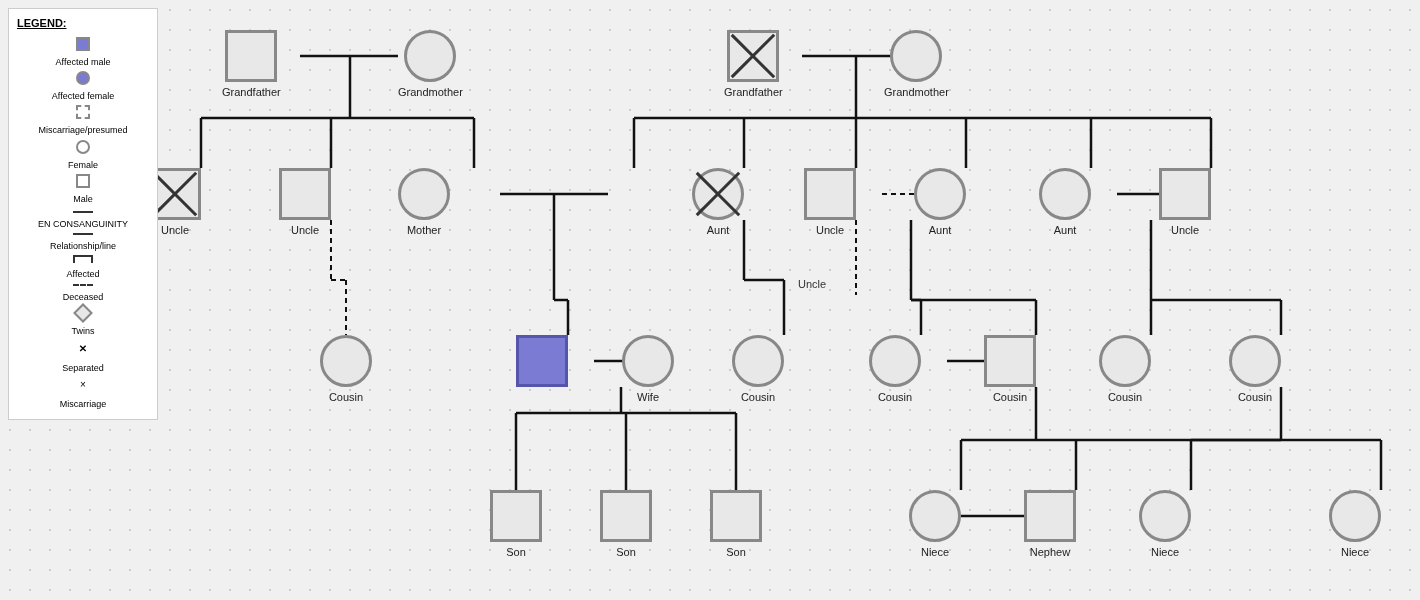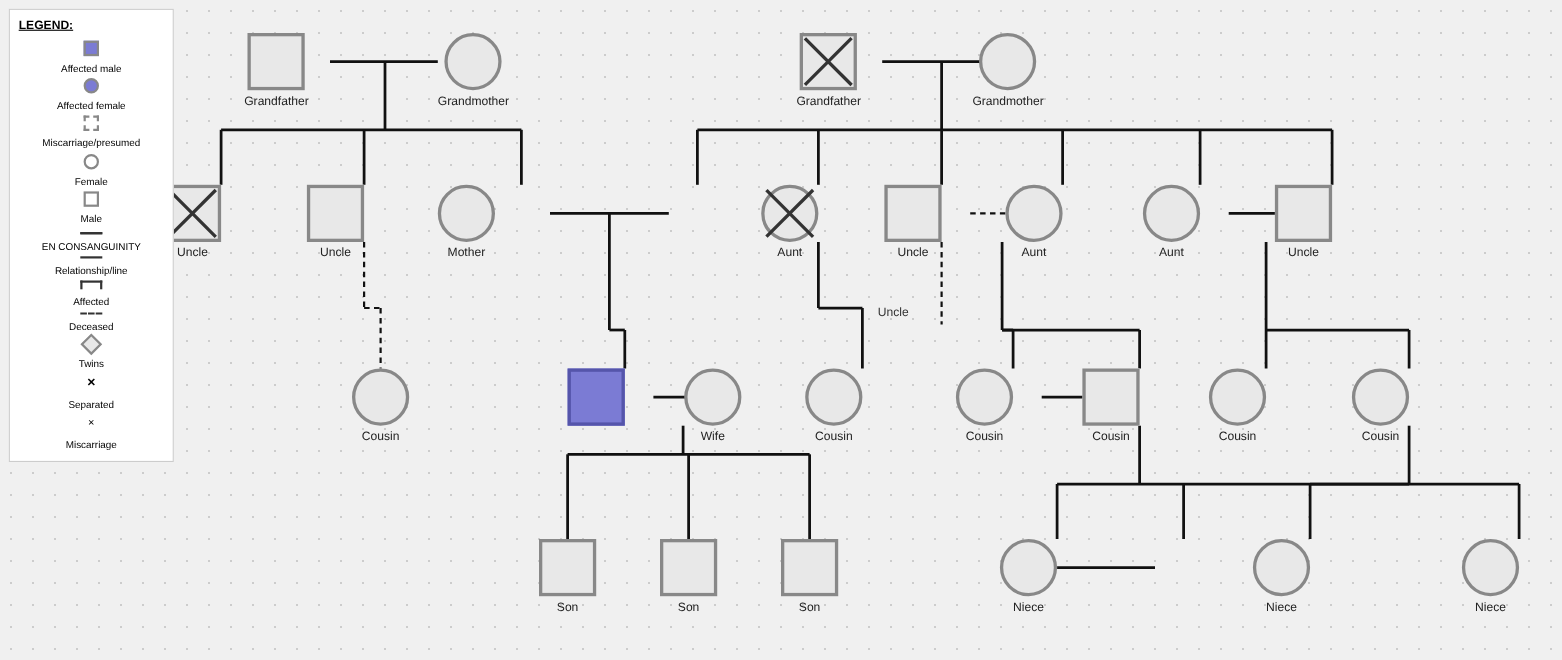--- a/index.html
+++ b/index.html
@@ -371,20 +371,24 @@
   <div class="person" style="left:710px;top:490px">
     <div class="male"></div>
     <span class="person-label">Son</span>
   </div>
 
   <div class="person" style="left:909px;top:490px">
     <div class="female"></div>
     <span class="person-label">Niece</span>
   </div>
 
+  <div class="person" style="left:1024px;top:490px">
+    <div class="male"></div>
+    <span class="person-label">Nephew</span>
+  </div>
 
   <div class="person" style="left:1139px;top:490px">
     <div class="female"></div>
     <span class="person-label">Niece</span>
   </div>
 
   <div class="person" style="left:1329px;top:490px">
     <div class="female"></div>
     <span class="person-label">Niece</span>
   </div>

